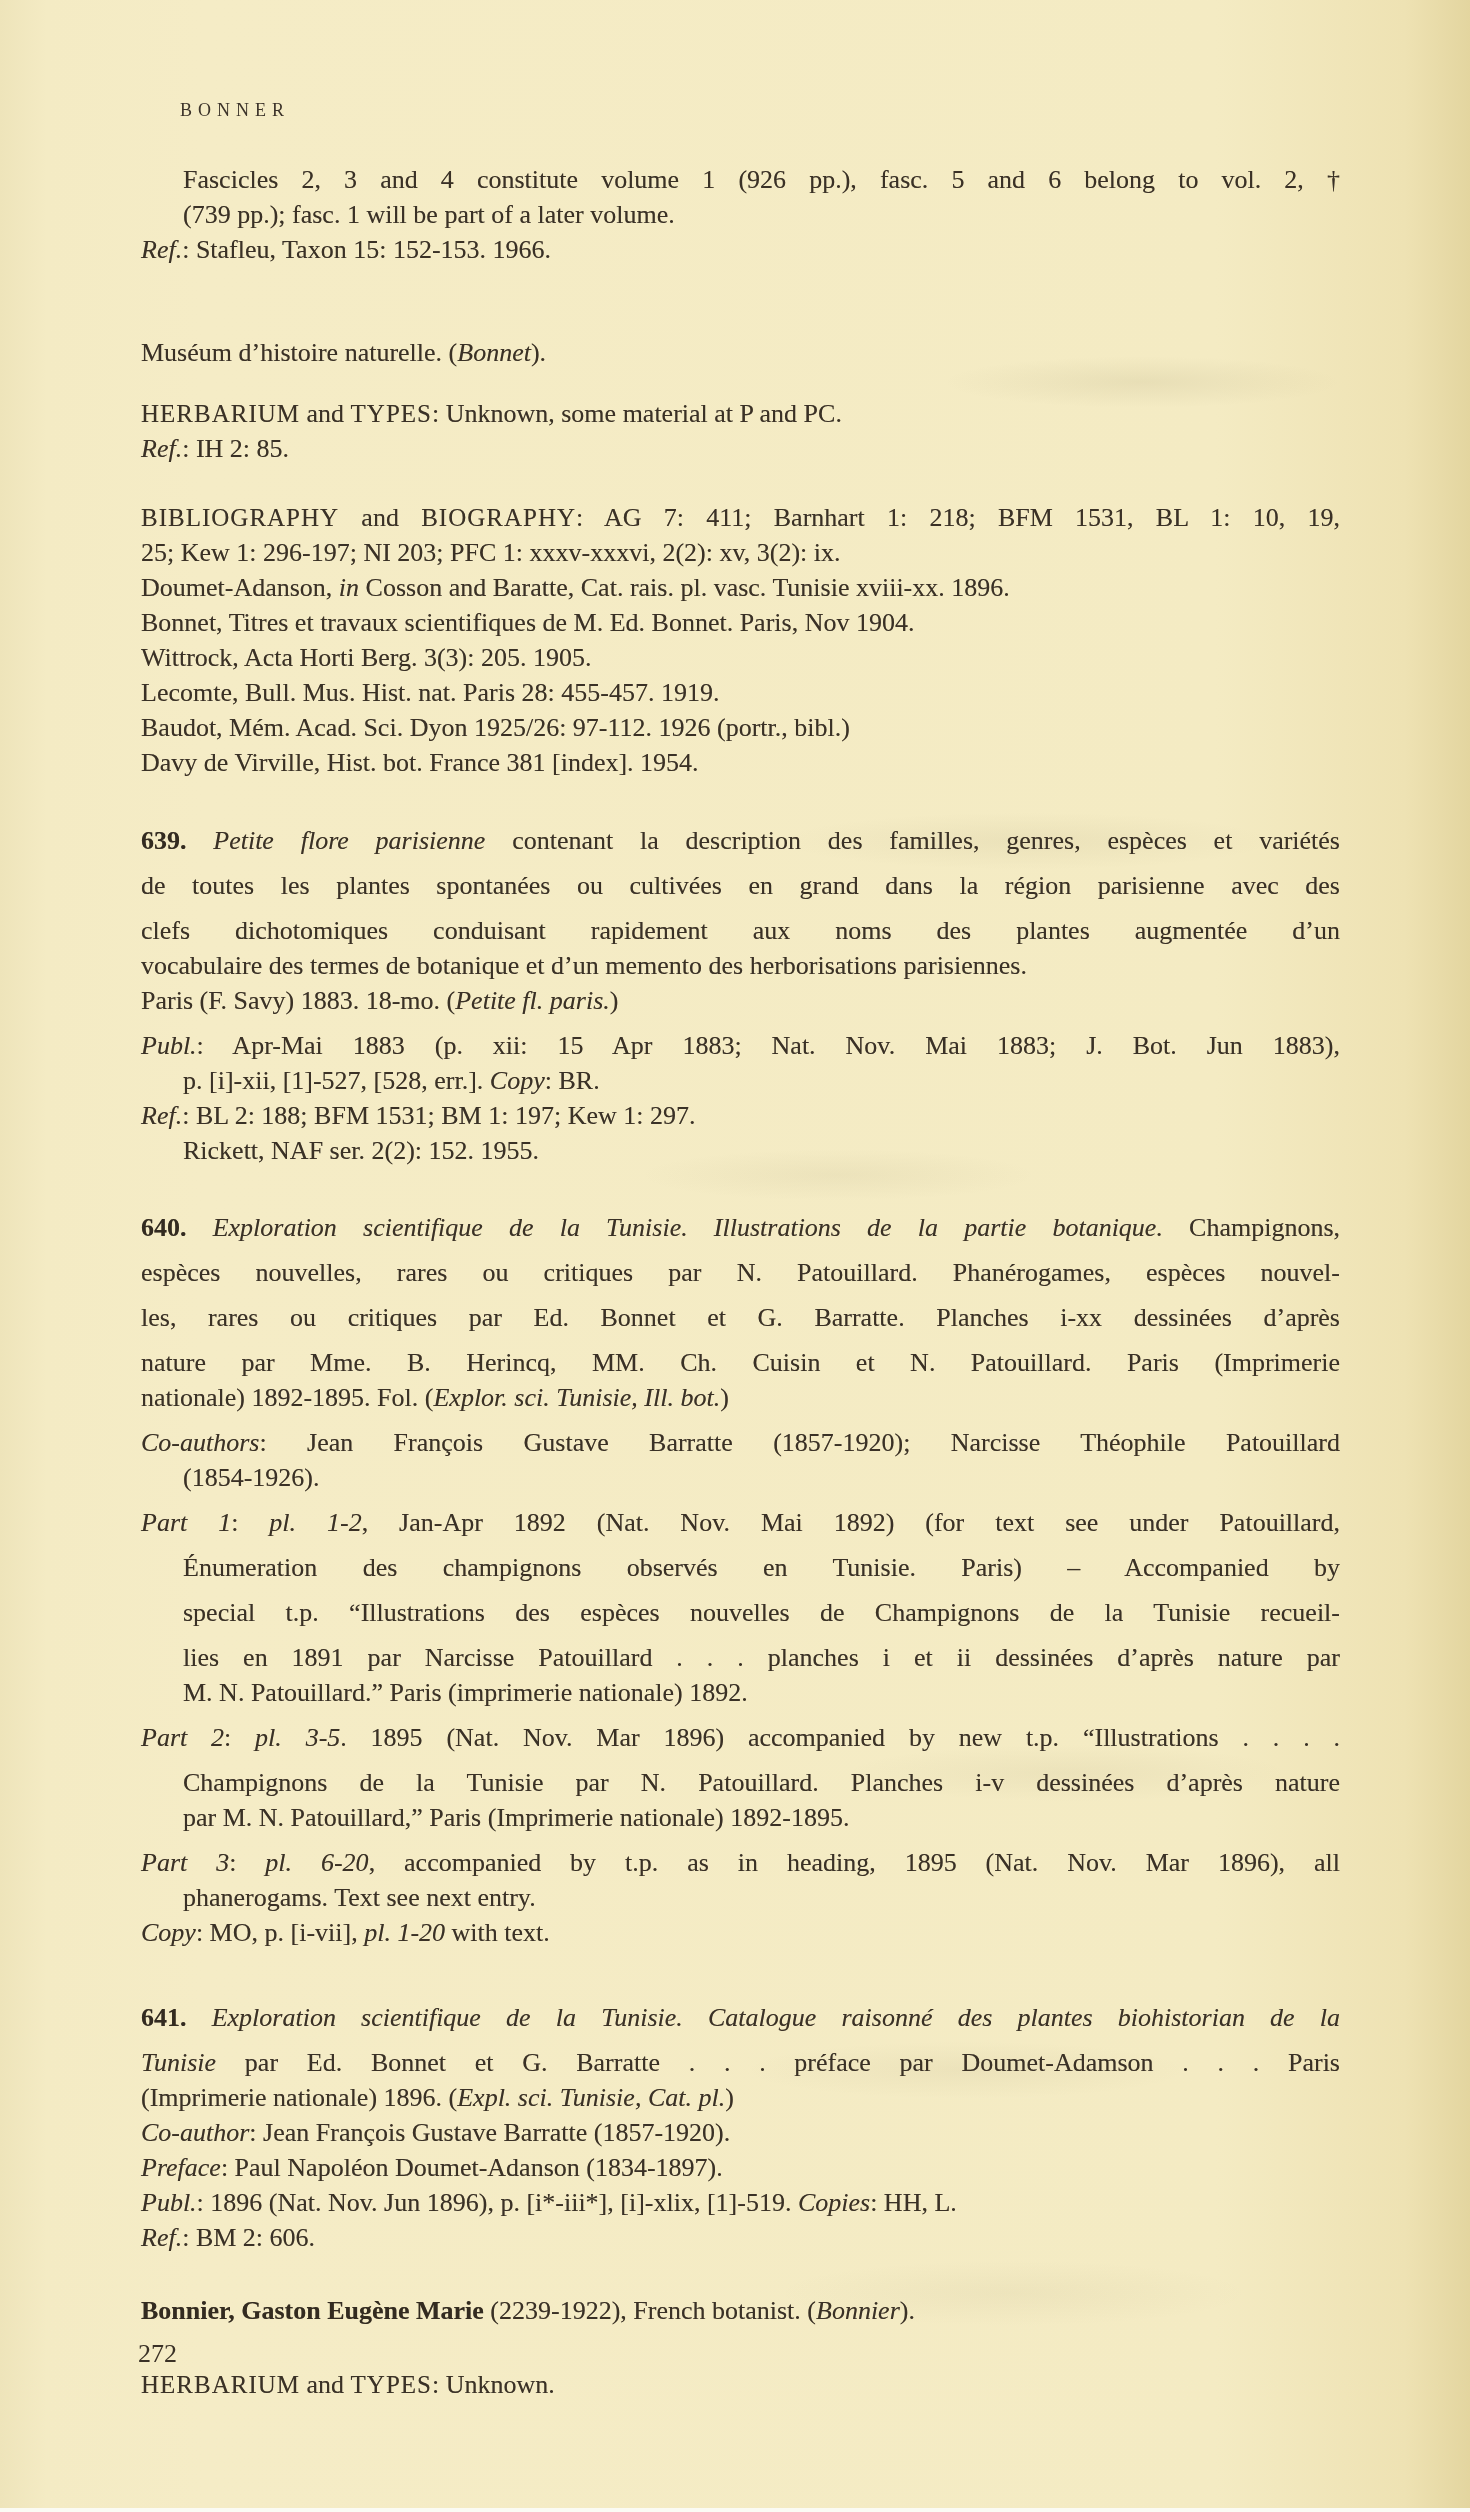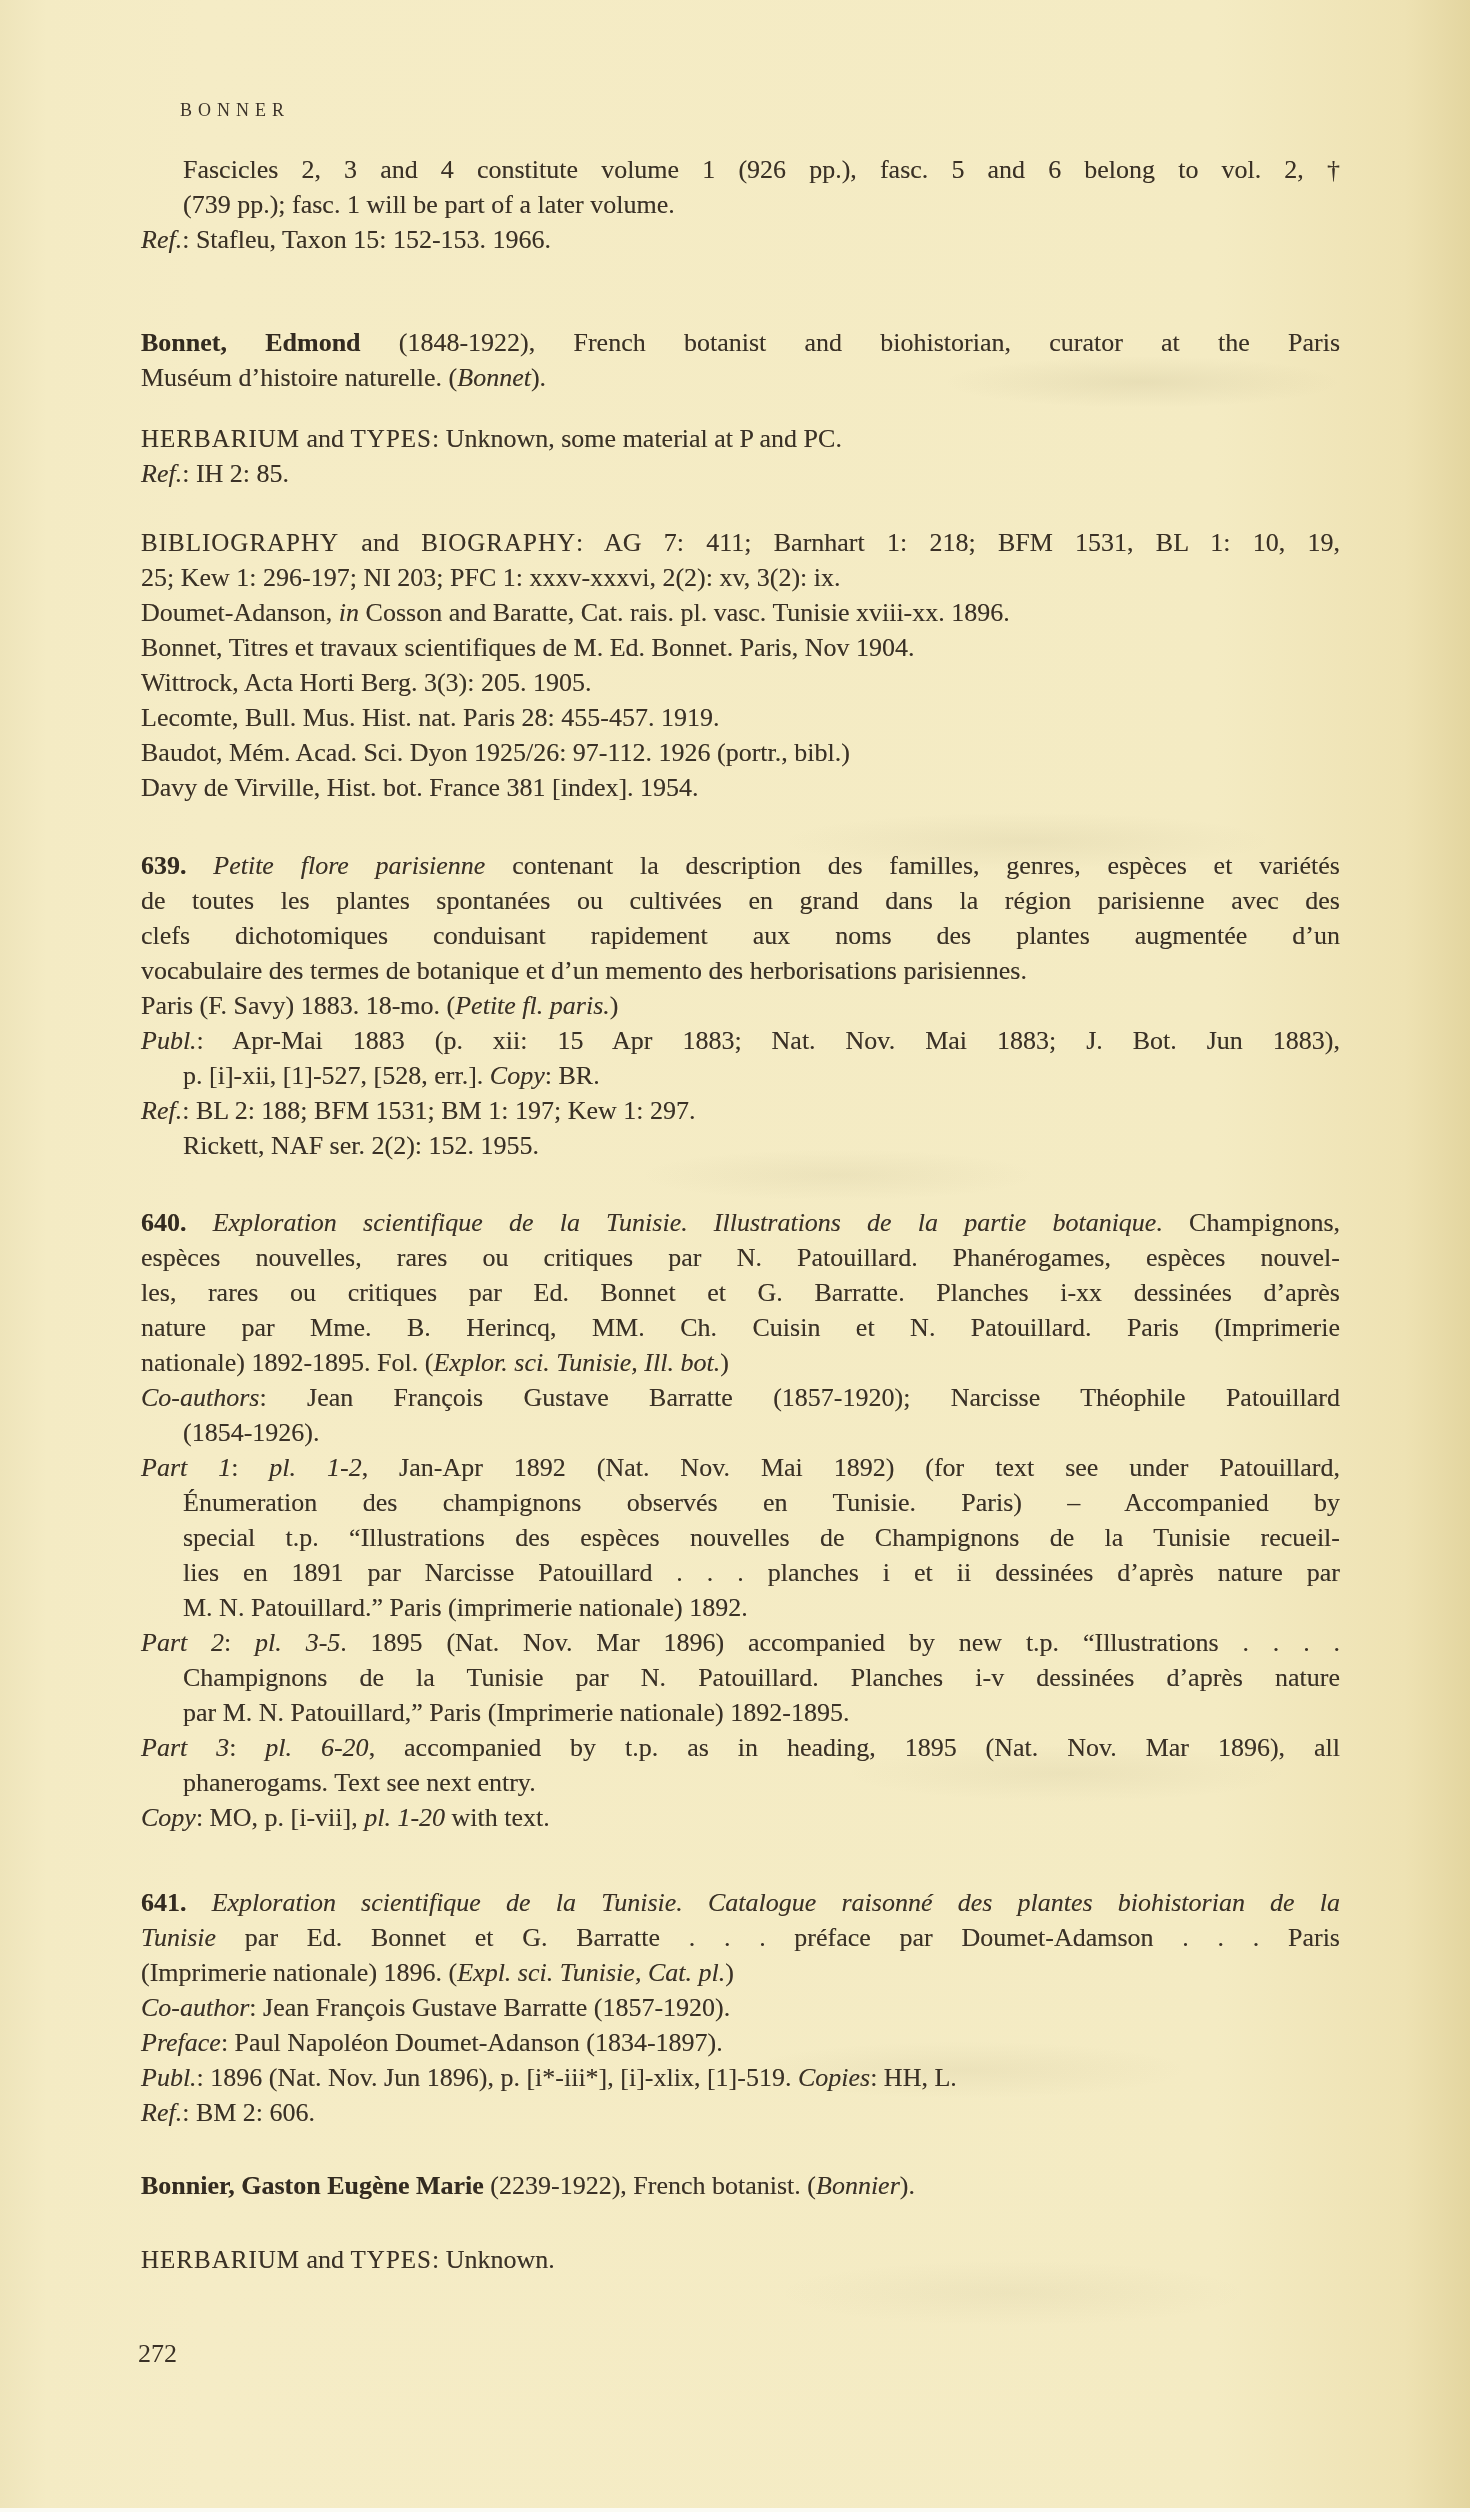--- a/index.html
+++ b/index.html
@@ -36,21 +36,21 @@
     font-size: 18px; line-height: 23px; letter-spacing: 6px;
     color: #3c332a;
   }
   .text-col {
     position: absolute; left: 141px; top: 152px; width: 1199px;
   }
   .line {
     font-size: 26px; line-height: 35px;
     text-shadow: 0 0 0.3px rgba(58, 48, 34, 0.4);
   }
-  .line.j { text-align: justify; text-align-last: justify; text-justify: inter-word; }
+  .line.j { text-align: justify; text-align-last: justify; text-justify: inter-word; margin-top: 10px; }
   .line.ind { padding-left: 42px; }
   .s-i { font-style: italic; }
   .s-b { font-weight: 700; color: #332b20; }
   .s-sc { font-size: 25px; letter-spacing: 1px; }
   .page-number {
     position: absolute; left: 138px; top: 2339px;
     font-size: 26px; line-height: 30px;
   }
 </style>
 </head>
@@ -59,21 +59,20 @@
 <div class="page">
   <div class="smudges"></div>
   <div class="running-head">BONNER</div>
   <div class="text-col">
       <div class="block">
         <div class="line ind j"><span class="s-r">Fascicles 2, 3 and 4 constitute volume 1 (926 pp.), fasc. 5 and 6 belong to vol. 2, †</span></div>
         <div class="line ind"><span class="s-r">(739 pp.); fasc. 1 will be part of a later volume.</span></div>
         <div class="line"><span class="s-i">Ref.</span><span class="s-r">: Stafleu, Taxon 15: 152-153. 1966.</span></div>
       </div>
       <div class="block" style="margin-top: 68px;">
-        <div class="line j"><span class="s-b">Bonnet, Edmond</span><span class="s-r"> (1848-1922), French botanist and biohistorian, curator at the Paris</span></div>
         <div class="line"><span class="s-r">Muséum d’histoire naturelle. (</span><span class="s-i">Bonnet</span><span class="s-r">).</span></div>
       </div>
       <div class="block" style="margin-top: 26px;">
         <div class="line"><span class="s-sc">HERBARIUM</span><span class="s-r"> and </span><span class="s-sc">TYPES</span><span class="s-r">: Unknown, some material at P and PC.</span></div>
         <div class="line"><span class="s-i">Ref.</span><span class="s-r">: IH 2: 85.</span></div>
       </div>
       <div class="block" style="margin-top: 34px;">
         <div class="line j"><span class="s-sc">BIBLIOGRAPHY</span><span class="s-r"> and </span><span class="s-sc">BIOGRAPHY</span><span class="s-r">: AG 7: 411; Barnhart 1: 218; BFM 1531, BL 1: 10, 19,</span></div>
         <div class="line"><span class="s-r">25; Kew 1: 296-197; NI 203; PFC 1: xxxv-xxxvi, 2(2): xv, 3(2): ix.</span></div>
         <div class="line"><span class="s-r">Doumet-Adanson, </span><span class="s-i">in</span><span class="s-r"> Cosson and Baratte, Cat. rais. pl. vasc. Tunisie xviii-xx. 1896.</span></div>

